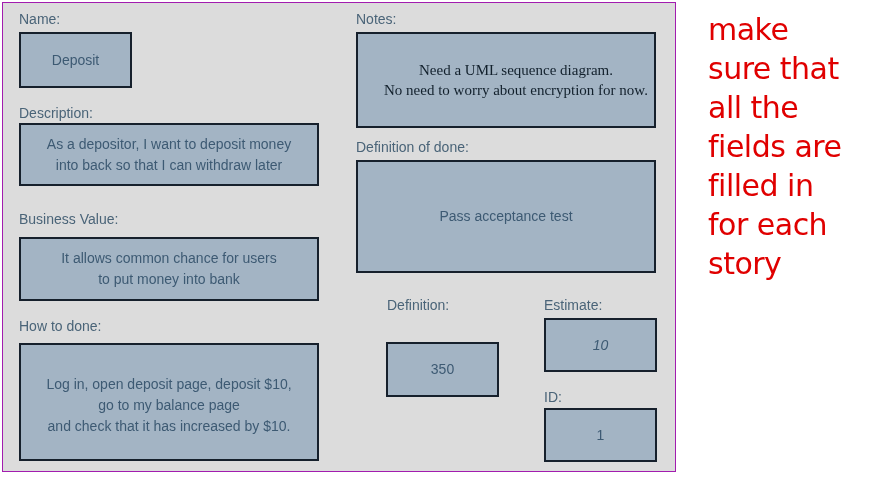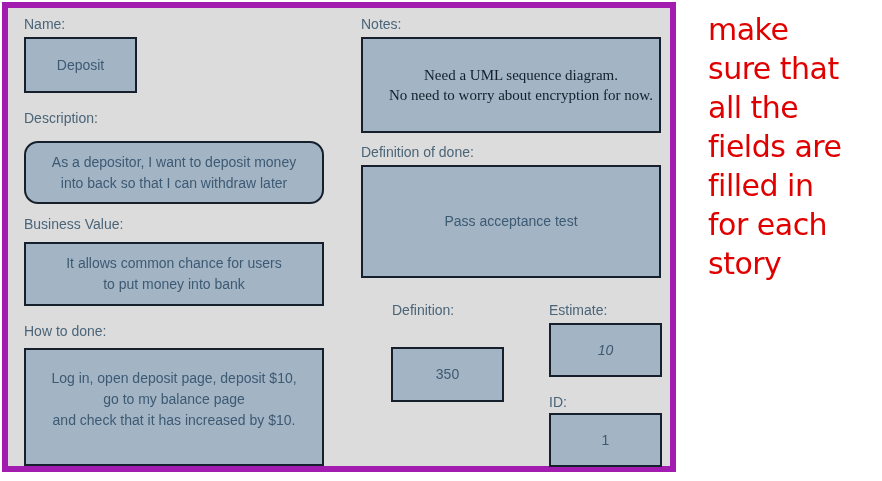--- a/index.html
+++ b/index.html
@@ -16,21 +16,21 @@
   }
 
   
   #story-card {
     position: absolute;
     left: 2px;
     top: 2px;
     width: 674px;
     height: 470px;
     background: #dcdcdc;
-    border: 6px solid #a21caf;
+    border: 1px solid #a21caf;
     box-sizing: border-box;
   }
 
   
   .field-label {
     position: absolute;
     font-family: "Liberation Sans", sans-serif;
     font-size: 14px;
     line-height: 16px;
     color: #4a6478;
@@ -68,28 +68,28 @@
     line-height: 20px;
     color: #12202c;
     padding-left: 24px;
   }
 
   
   #label-name       { left: 16px;  top: 8px;  }
   #box-name         { left: 16px;  top: 29px;  width: 113px; height: 56px; }
 
   #label-description{ left: 16px;  top: 102px; }
-  #box-description  { left: 16px;  top: 133px; width: 300px; height: 63px; border-radius: 14px; }
+  #box-description  { left: 16px;  top: 120px; width: 300px; height: 63px; }
 
   #label-business   { left: 16px;  top: 208px; }
   #box-business     { left: 16px;  top: 234px; width: 300px; height: 64px; }
 
   #label-demo       { left: 16px;  top: 315px; }
   #box-demo         { left: 16px;  top: 340px; width: 300px; height: 118px;
-                      align-items: flex-start; padding-top: 18px; }
+                      align-items: center; padding-top: 6px; }
 
   
   #label-notes      { left: 353px; top: 8px;  }
   #box-notes        { left: 353px; top: 29px;  width: 300px; height: 96px; }
 
   #label-definition { left: 353px; top: 136px; }
   #box-definition   { left: 353px; top: 157px; width: 300px; height: 113px; }
 
   
   #label-importance { left: 384px; top: 294px; }

